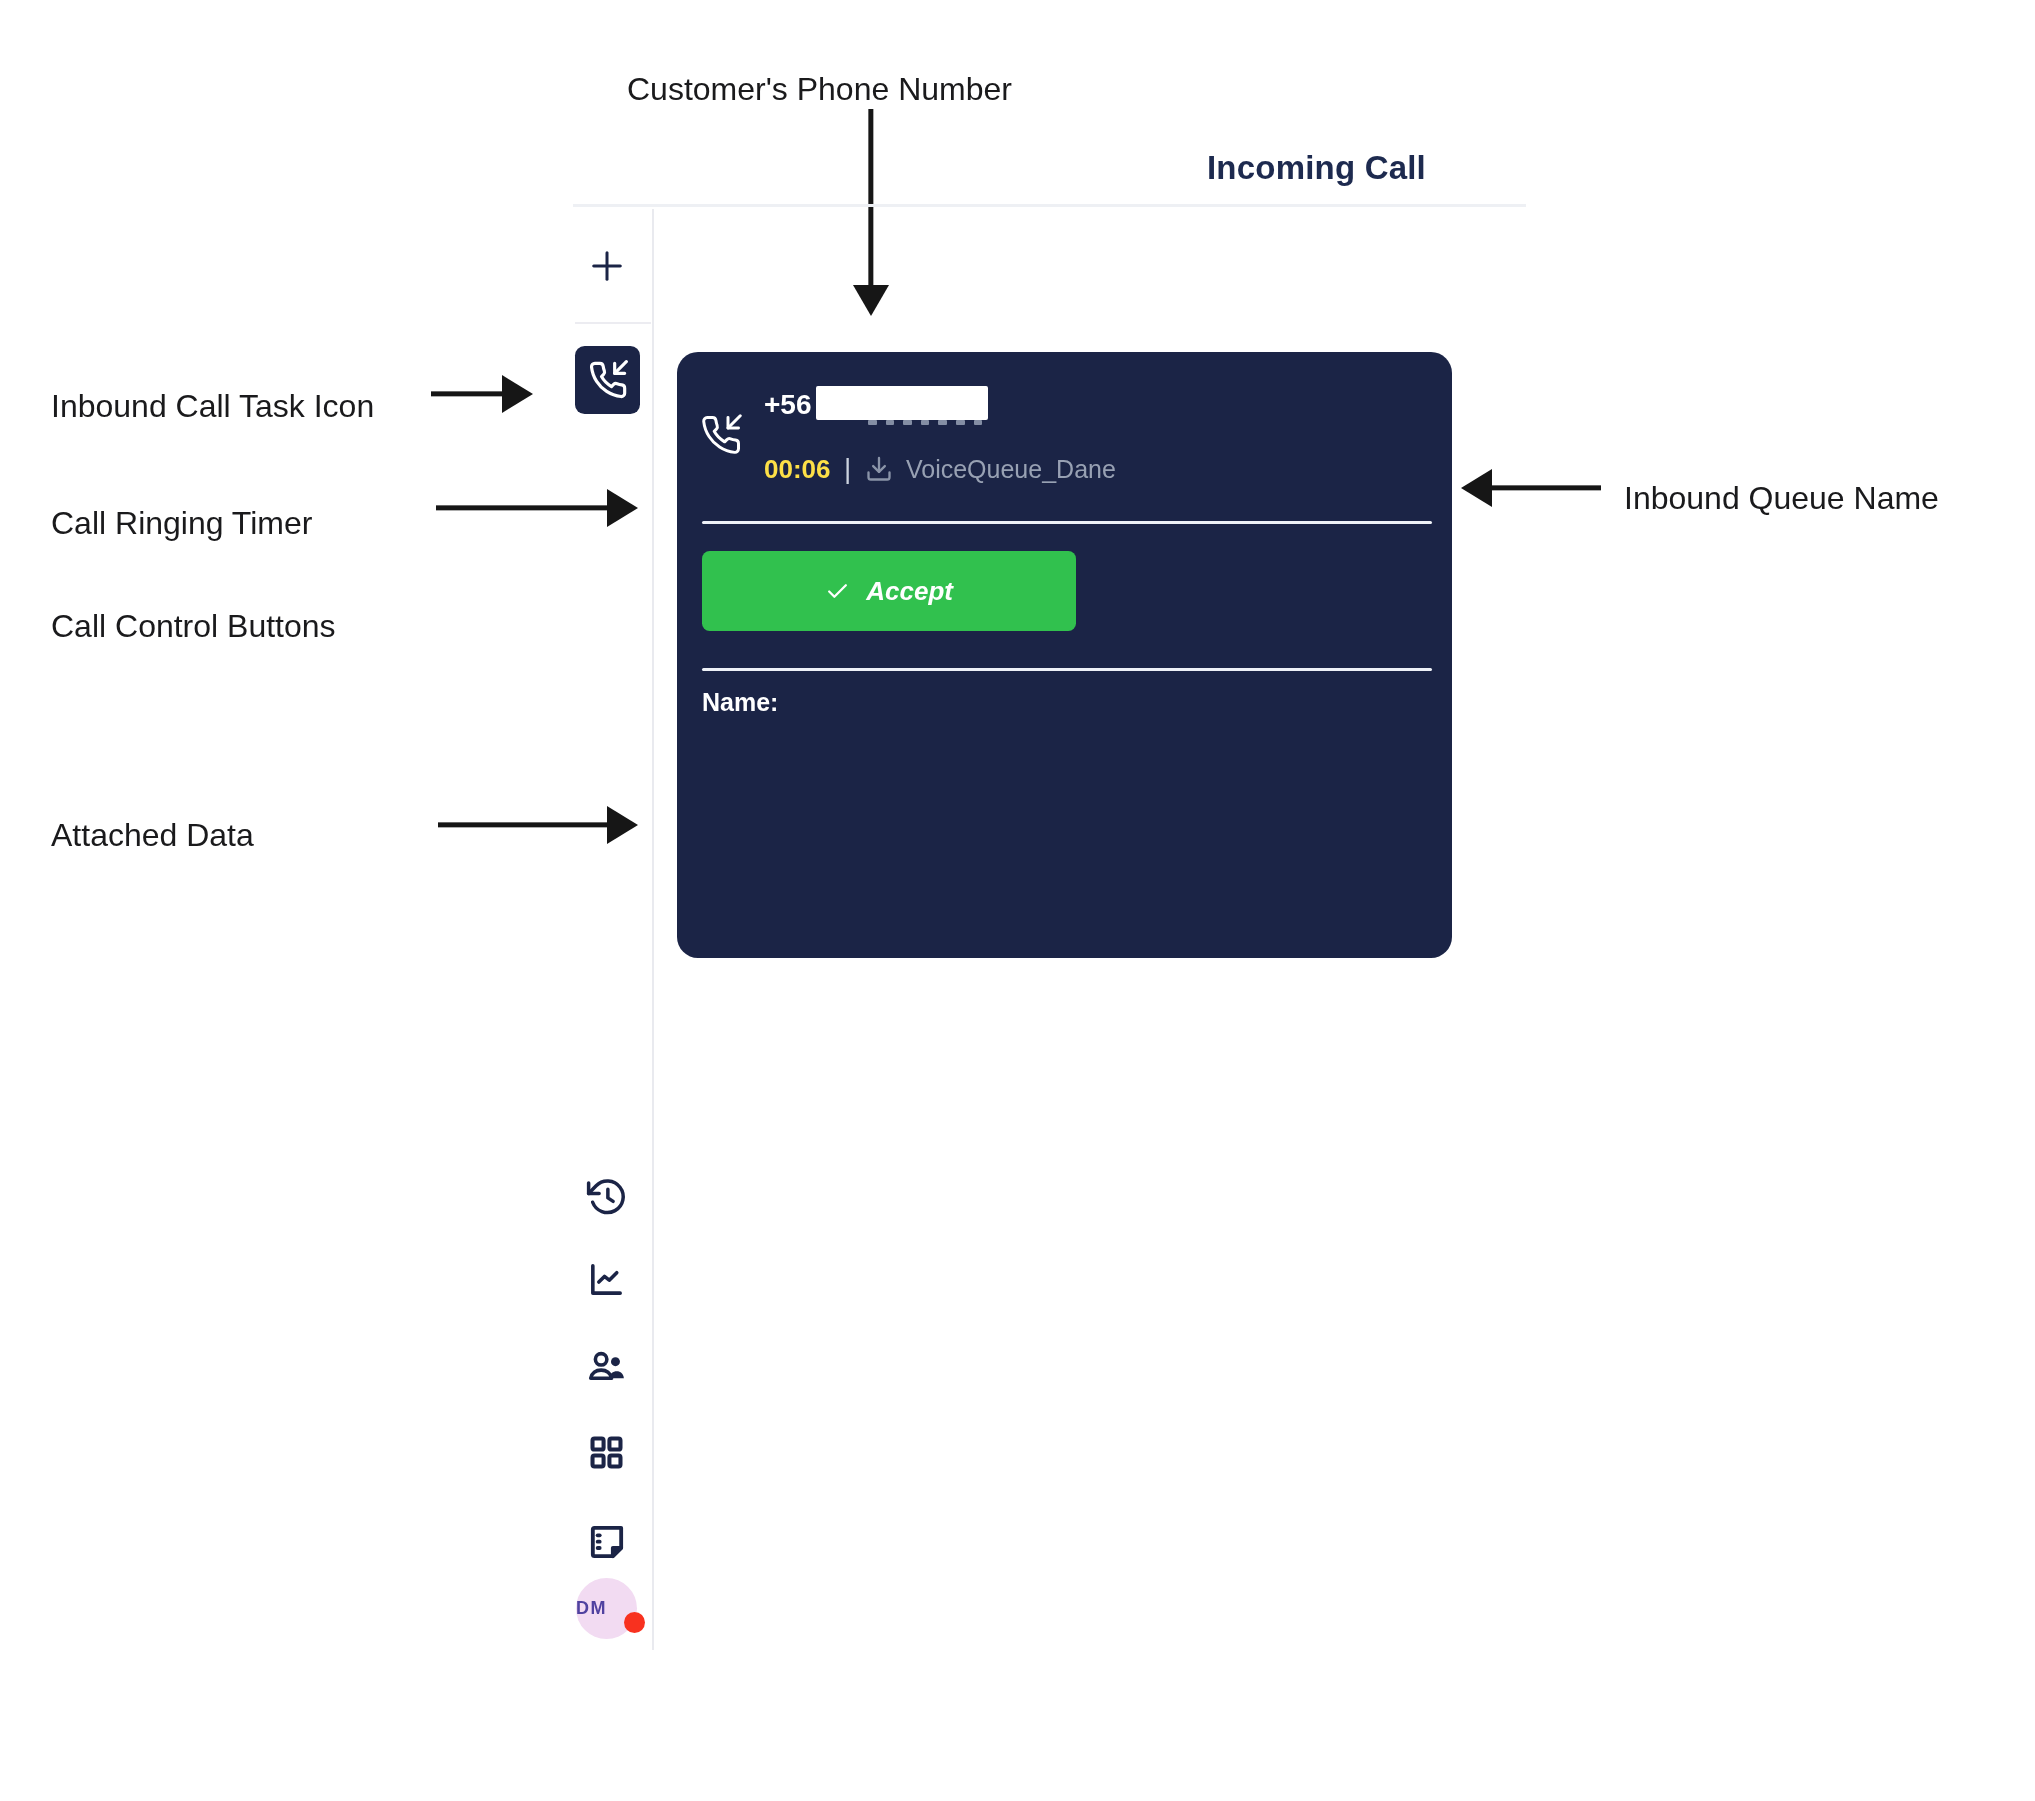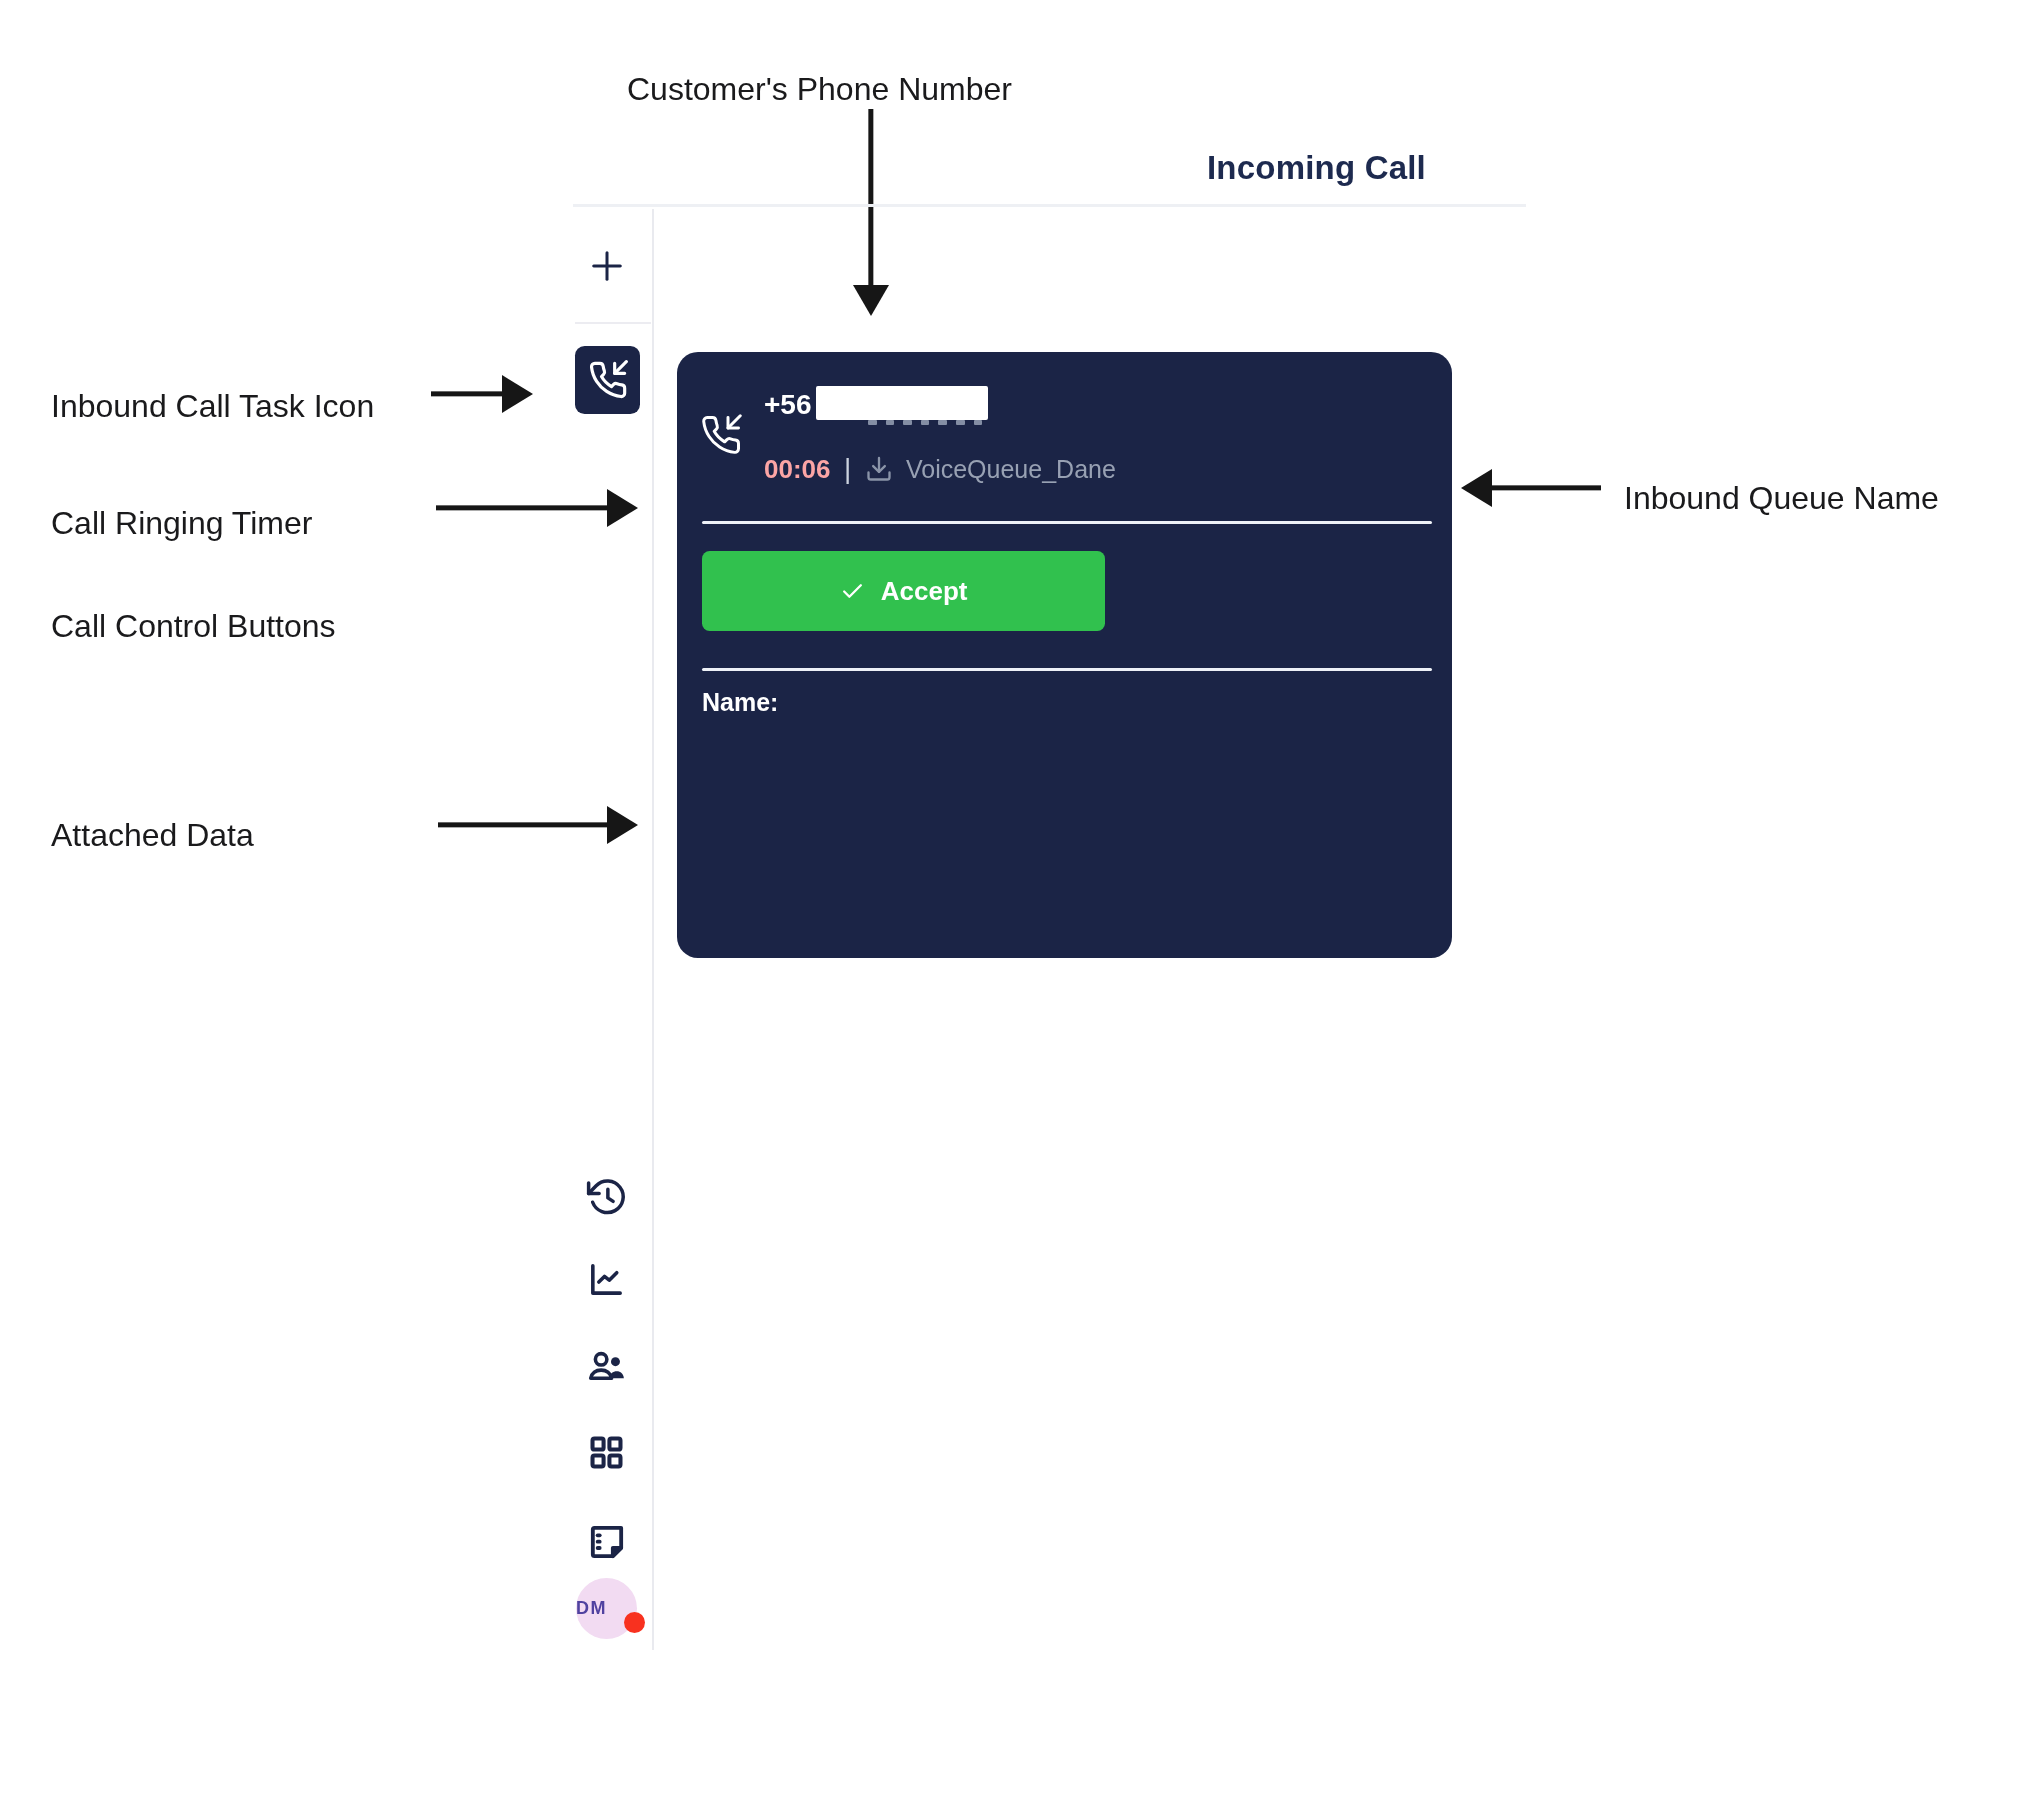--- a/index.html
+++ b/index.html
@@ -57,34 +57,34 @@
     position:absolute;left:677px;top:352px;width:775px;height:606px;border-radius:21px;
     background:var(--card-navy,#1b2446);color:#ffffff;
   }
   .card-phone-icon{position:absolute;left:22.5px;top:62px;width:42px;height:42px;color:#ffffff;}
   .card-phone-icon svg{width:100%;height:100%;}
   .phone-prefix{position:absolute;left:87px;top:37px;font-size:28px;font-weight:700;color:#ffffff;}
   .redaction{position:absolute;left:139px;top:34px;width:172px;height:34px;background:#ffffff;border-radius:1.9px;}
   .dash-row{position:absolute;left:191px;top:68px;display:flex;gap:9px;}
   .dash-row span{width:8.6px;height:4.8px;background:#848ea4;border-radius:1px;}
   .meta-row{position:absolute;left:87px;top:98px;height:38px;display:flex;align-items:center;gap:13.4px;}
-  .ring-timer{font-size:26px;font-weight:700;color:#fca5a5;}
+  .ring-timer{font-size:26px;font-weight:700;color:#fde047;}
   .meta-sep{font-size:28px;font-weight:300;color:#ccd2de;}
   .dl-icon{width:28px;height:28px;color:#8a94a8;}
   .dl-icon svg{width:100%;height:100%;}
   .queue-name{font-size:25px;font-weight:500;color:var(--queue-gray,#98a1b3);}
   .card-hr{position:absolute;left:25px;width:730px;height:3.4px;background:#eef1f7;border-radius:1.9px;}
   .hr1{top:169px;} .hr2{top:316px;}
   .btn{
     position:absolute;top:199px;height:80px;border:none;border-radius:7.7px;cursor:pointer;
     display:flex;align-items:center;justify-content:center;gap:16.3px;color:#ffffff;
     font-family:inherit;font-size:26px;font-weight:700;
   }
   .btn svg{width:25px;height:25px;}
-  .btn-accept{left:25px;width:403px;background:var(--accept-green,#31c14e);}
+  .btn-accept{left:25px;width:374px;background:var(--accept-green,#31c14e);font-style:italic;}
   .btn-decline{left:401px;width:352px;background:var(--decline-red,#f43b2d);}
   .name-label{position:absolute;left:25px;top:336px;font-size:25px;font-weight:700;color:#ffffff;}
   .attached-panel{
     position:absolute;left:23px;top:385px;width:731px;height:176px;border-radius:13.4px;
     background:var(--panel-bg,#f5f6fa);
   }
   .attached-title{position:absolute;left:24px;top:30px;font-size:28px;color:#2b3651;}
   .collapse-toggle{
     position:absolute;left:651px;top:21.5px;width:50px;height:50px;border-radius:50%;
     background:#ffffff;display:flex;align-items:center;justify-content:center;cursor:pointer;

